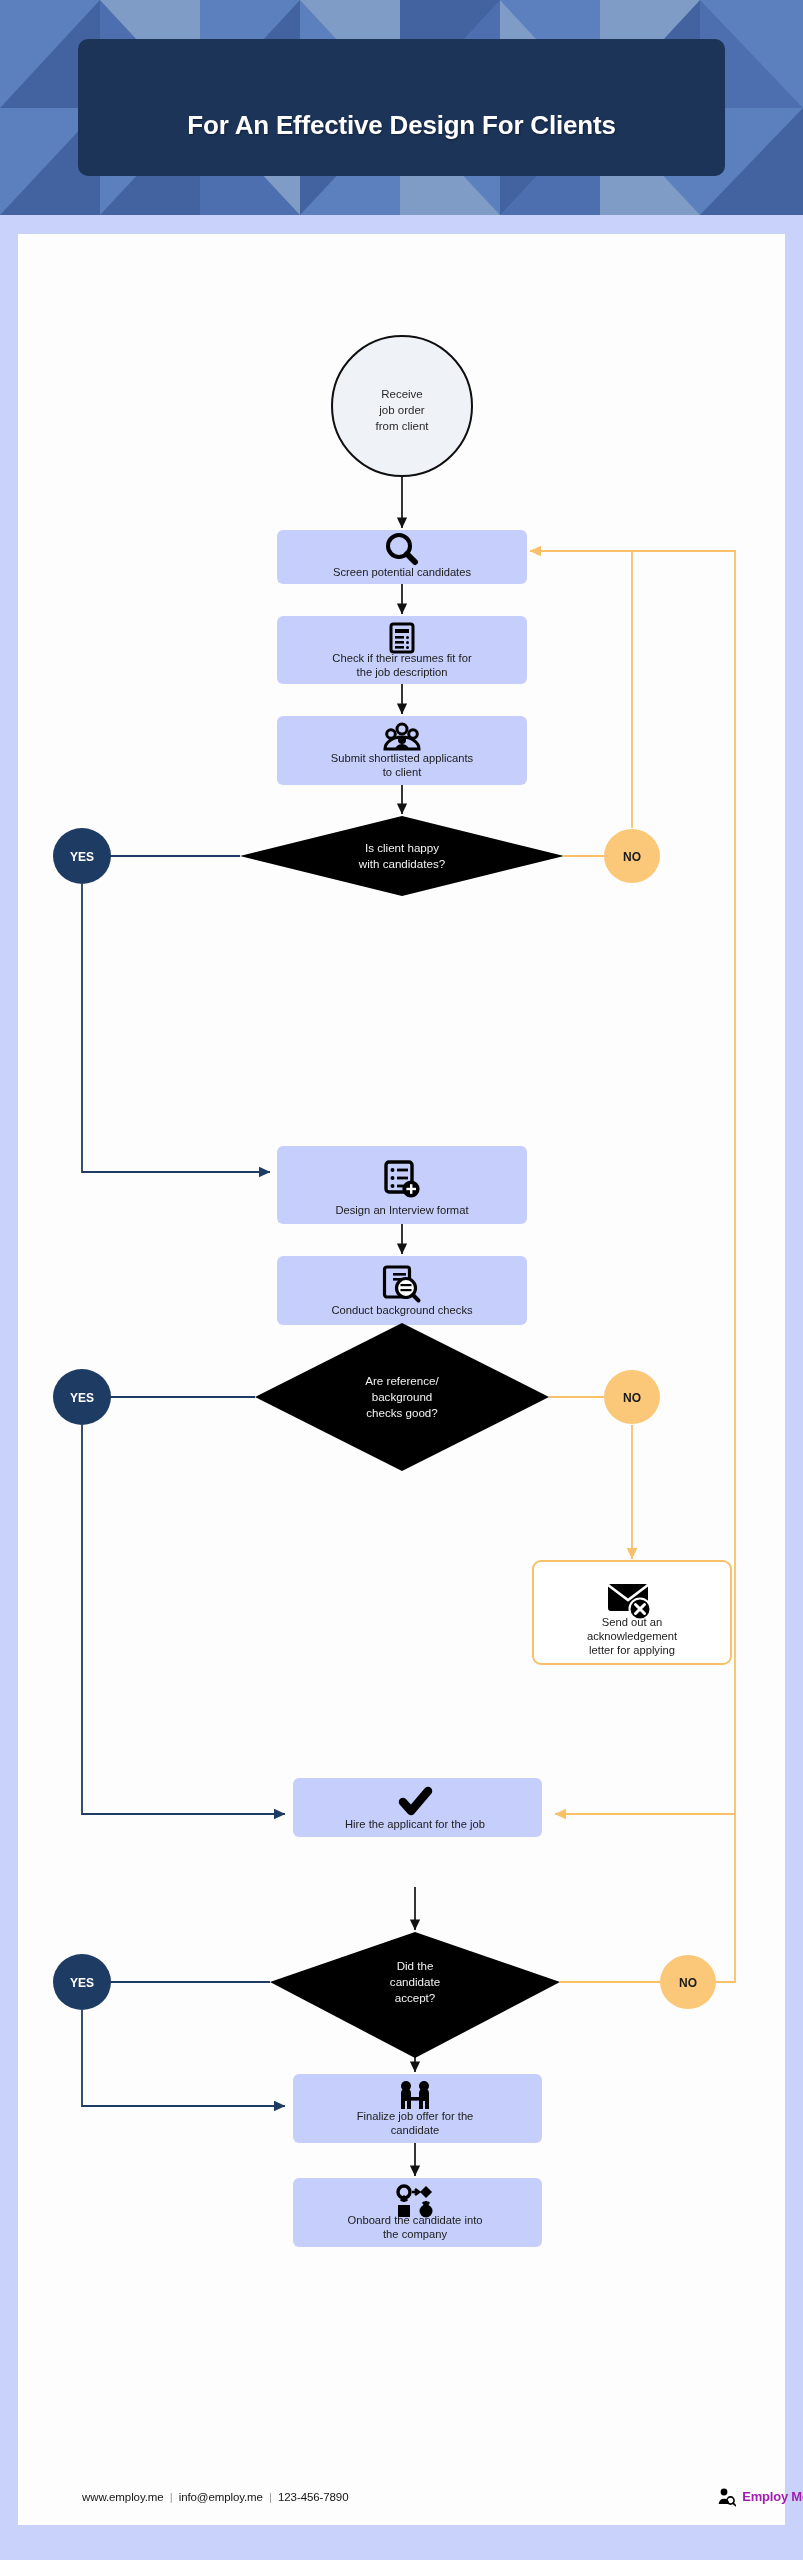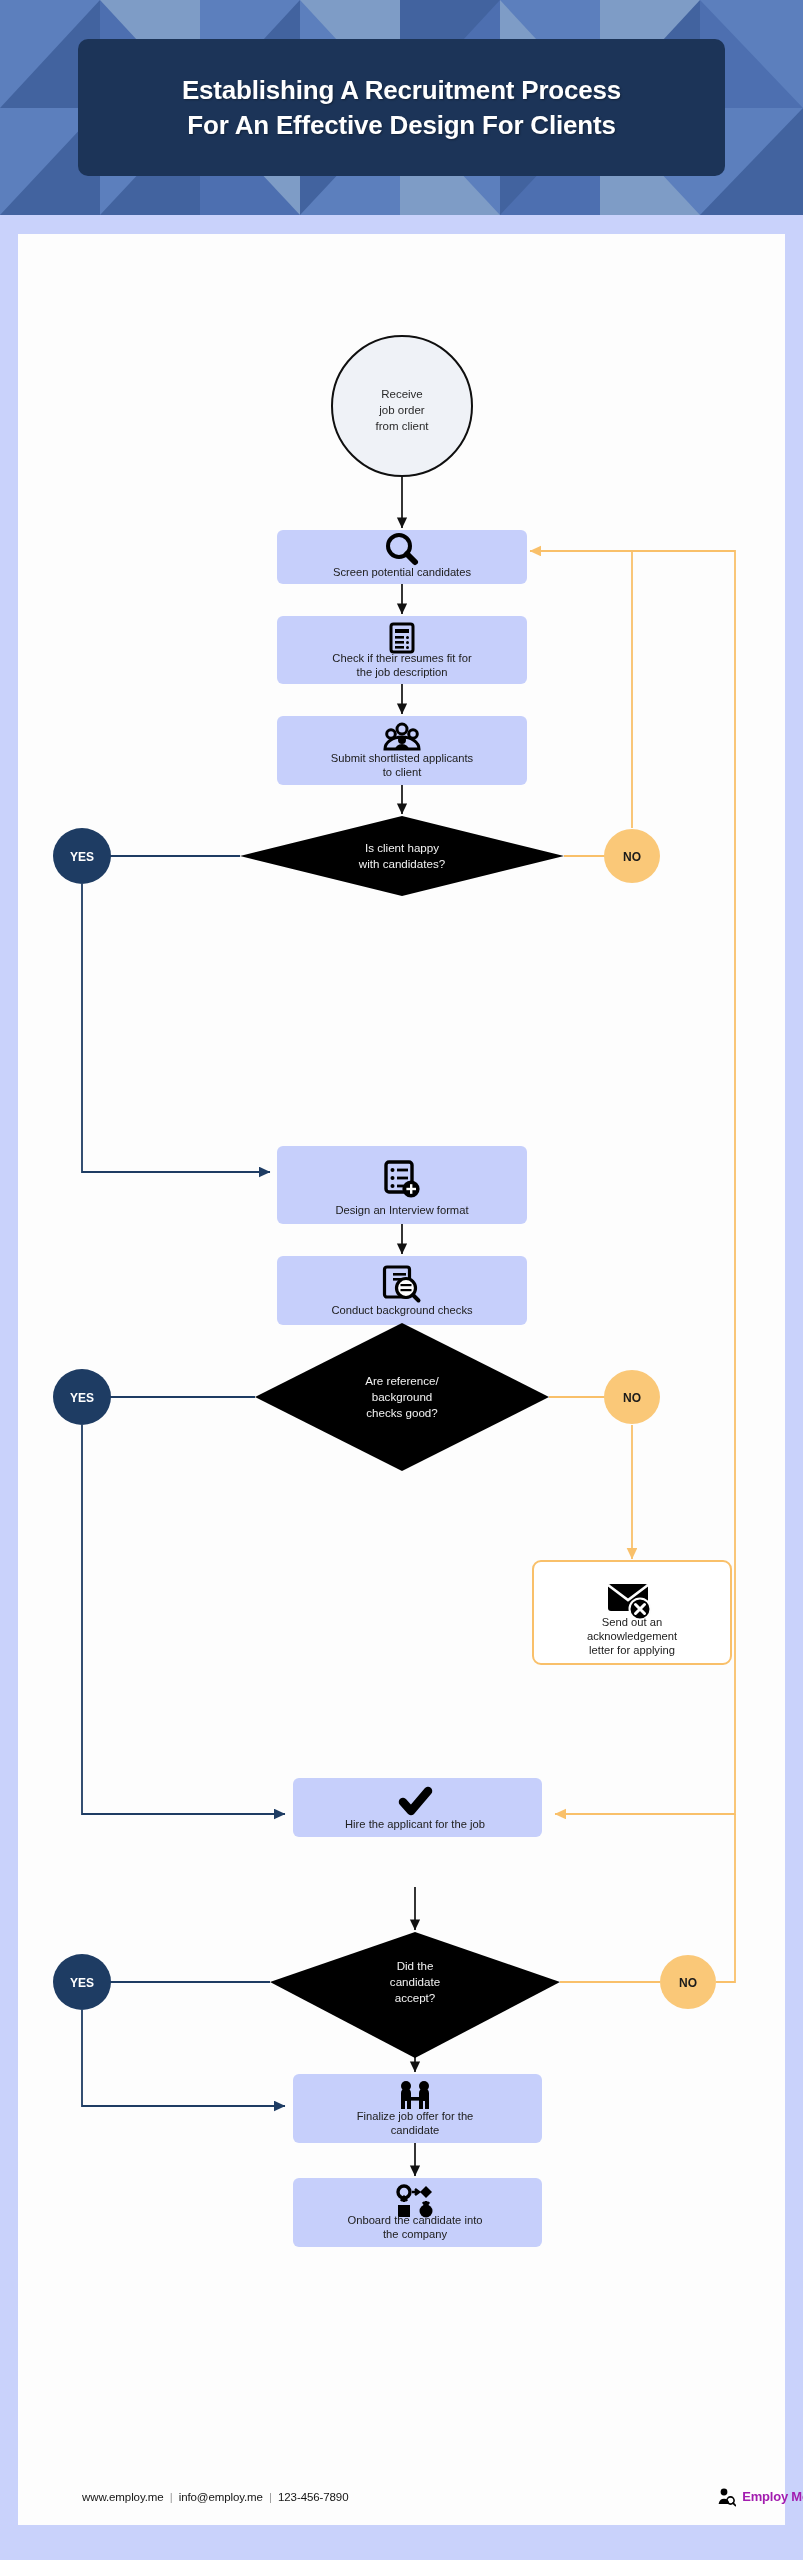--- a/index.html
+++ b/index.html
@@ -85,21 +85,21 @@
       <polygon points="200,108 300,108 300,215" fill="#7e9cc6"></polygon>
       <polygon points="300,215 400,108 400,215" fill="#5c7fbd"></polygon>
       <polygon points="400,108 500,108 500,215" fill="#5c7fbd"></polygon>
       <polygon points="500,108 600,108 500,215" fill="#42639f"></polygon>
       <polygon points="600,108 700,108 700,215" fill="#5c7fbd"></polygon>
       <polygon points="700,108 803,108 700,215" fill="#5c7fbd"></polygon>
     </svg>
 
     <div class="title-card">
       <h1>
-        <span>Establishing A Recruitment Process</span><br>
+        <br>
         <span>For An Effective Design For Clients</span>
       </h1>
     </div>
   </div>
 
   <div class="card"></div>
 
   <svg id="flow" viewBox="0 0 803 2291">
     <defs>
       <marker id="ah-dark" markerWidth="9" markerHeight="9" refX="6.2" refY="3" orient="auto">

